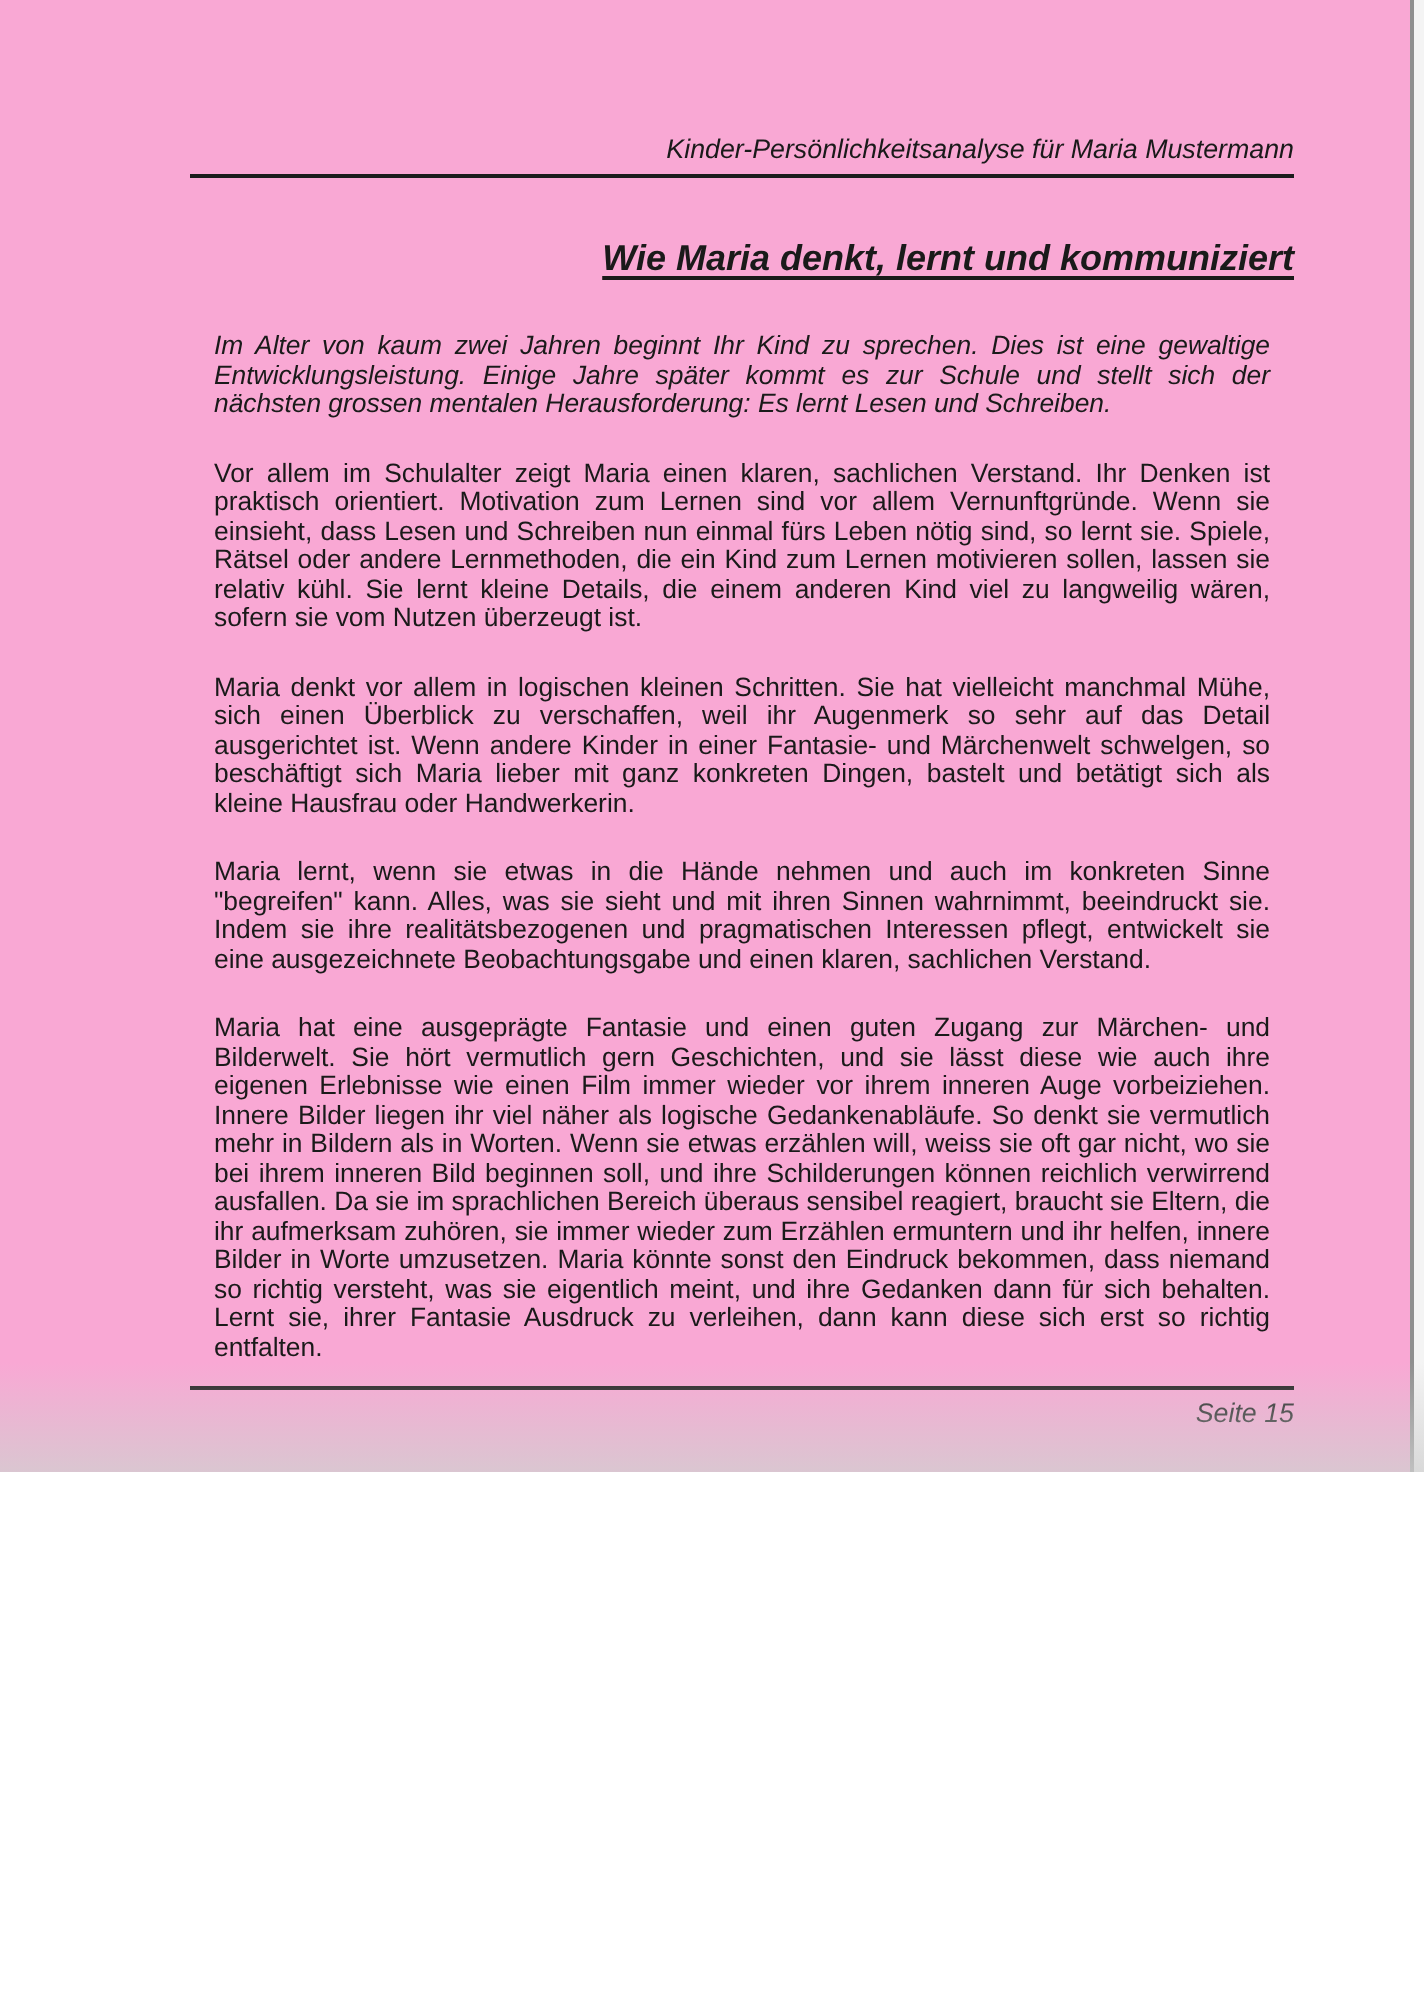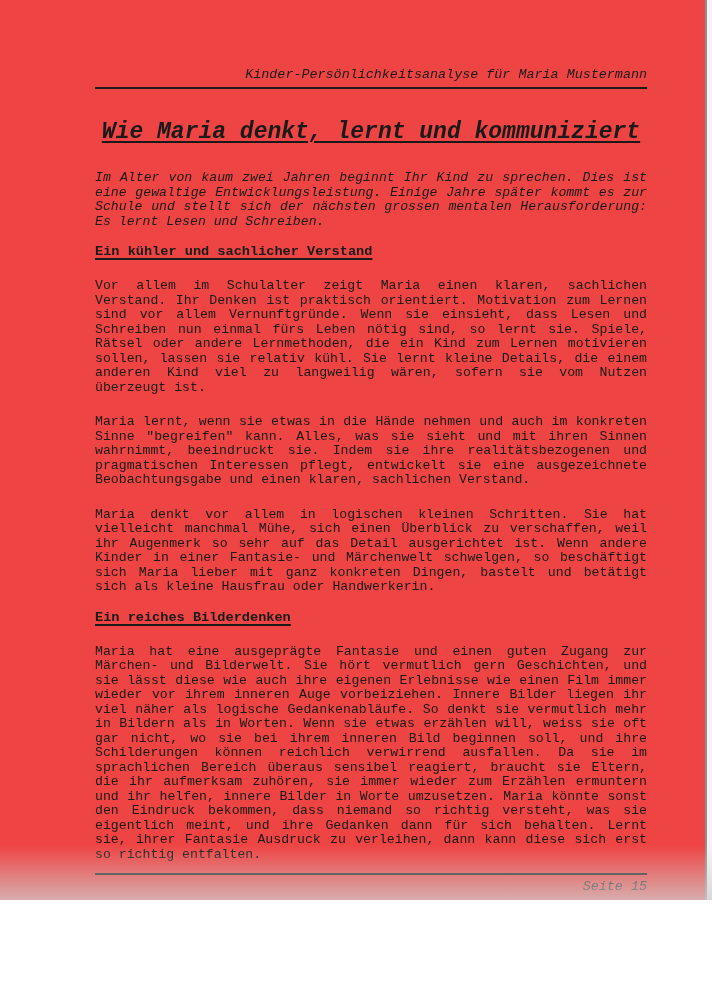--- a/index.html
+++ b/index.html
@@ -3,24 +3,24 @@
 <meta charset="utf-8">
 <style>
   html, body {
     margin: 0;
     padding: 0;
     background: #ffffff;
   }
   .viewport {
     position: relative;
     width: 712px;
-    height: 900px;
-    background: #ef4444;
+    height: 736px;
+    background: #f9a8d4;
     overflow: hidden;
-    font-family: Liberation Mono, monospace;
+    font-family: Liberation Sans, sans-serif;
     color: #1a1a1a;
   }
   
   .right-strip {
     position: absolute;
     top: 0; right: 0;
     width: 5px; height: 100%;
     background: #f4f4f4;
   }
   .right-edge {
@@ -46,30 +46,30 @@
     margin-top: 67px;
     padding-bottom: 5px;
     border-bottom: 2px solid #1c1c1c;
     text-align: right;
     font-style: italic;
     font-size: 13.4px;
     line-height: 15px;
   }
   .doc-title {
     margin-top: 30px;
-    text-align: center;
-    font-size: 23px;
+    text-align: right;
+    font-size: 18px;
     font-weight: bold;
     font-style: italic;
     text-decoration: underline;
     text-underline-offset: 3px;
     text-decoration-thickness: 1.5px;
   }
   .body-text p {
-    margin: 0;
+    margin: 12px;
     font-size: 13.2px;
     line-height: 14.5px;
     text-align: justify;
   }
   .intro {
     margin-top: 26px;
     font-style: italic;
   }
   .intro p + p {
     margin-top: 20px;
@@ -116,30 +116,28 @@
       <span>Kinder-Persönlichkeitsanalyse für Maria Mustermann</span>
     </div>
 
     <div class="doc-title">Wie Maria denkt, lernt und kommuniziert</div>
 
     <div class="body-text intro">
       <p>Im Alter von kaum zwei Jahren beginnt Ihr Kind zu sprechen. Dies ist eine gewaltige Entwicklungsleistung. Einige Jahre später kommt es zur Schule und stellt sich der nächsten grossen mentalen Herausforderung: Es lernt Lesen und Schreiben.</p>
     </div>
 
     <div class="body-text section">
-      <h2 class="section-heading">Ein kühler und sachlicher Verstand</h2>
       <div class="section-body">
         <p>Vor allem im Schulalter zeigt Maria einen klaren, sachlichen Verstand. Ihr Denken ist praktisch orientiert. Motivation zum Lernen sind vor allem Vernunftgründe. Wenn sie einsieht, dass Lesen und Schreiben nun einmal fürs Leben nötig sind, so lernt sie. Spiele, Rätsel oder andere Lernmethoden, die ein Kind zum Lernen motivieren sollen, lassen sie relativ kühl. Sie lernt kleine Details, die einem anderen Kind viel zu langweilig wären, sofern sie vom Nutzen überzeugt ist.</p>
+        <p>Maria denkt vor allem in logischen kleinen Schritten. Sie hat vielleicht manchmal Mühe, sich einen Überblick zu verschaffen, weil ihr Augenmerk so sehr auf das Detail ausgerichtet ist. Wenn andere Kinder in einer Fantasie- und Märchenwelt schwelgen, so beschäftigt sich Maria lieber mit ganz konkreten Dingen, bastelt und betätigt sich als kleine Hausfrau oder Handwerkerin.</p>
         <p>Maria lernt, wenn sie etwas in die Hände nehmen und auch im konkreten Sinne "begreifen" kann. Alles, was sie sieht und mit ihren Sinnen wahrnimmt, beeindruckt sie. Indem sie ihre realitätsbezogenen und pragmatischen Interessen pflegt, entwickelt sie eine ausgezeichnete Beobachtungsgabe und einen klaren, sachlichen Verstand.</p>
-        <p>Maria denkt vor allem in logischen kleinen Schritten. Sie hat vielleicht manchmal Mühe, sich einen Überblick zu verschaffen, weil ihr Augenmerk so sehr auf das Detail ausgerichtet ist. Wenn andere Kinder in einer Fantasie- und Märchenwelt schwelgen, so beschäftigt sich Maria lieber mit ganz konkreten Dingen, bastelt und betätigt sich als kleine Hausfrau oder Handwerkerin.</p>
       </div>
     </div>
 
     <div class="body-text section">
-      <h2 class="section-heading">Ein reiches Bilderdenken</h2>
       <div class="section-body">
         <p>Maria hat eine ausgeprägte Fantasie und einen guten Zugang zur Märchen- und Bilderwelt. Sie hört vermutlich gern Geschichten, und sie lässt diese wie auch ihre eigenen Erlebnisse wie einen Film immer wieder vor ihrem inneren Auge vorbeiziehen. Innere Bilder liegen ihr viel näher als logische Gedankenabläufe. So denkt sie vermutlich mehr in Bildern als in Worten. Wenn sie etwas erzählen will, weiss sie oft gar nicht, wo sie bei ihrem inneren Bild beginnen soll, und ihre Schilderungen können reichlich verwirrend ausfallen. Da sie im sprachlichen Bereich überaus sensibel reagiert, braucht sie Eltern, die ihr aufmerksam zuhören, sie immer wieder zum Erzählen ermuntern und ihr helfen, innere Bilder in Worte umzusetzen. Maria könnte sonst den Eindruck bekommen, dass niemand so richtig versteht, was sie eigentlich meint, und ihre Gedanken dann für sich behalten. Lernt sie, ihrer Fantasie Ausdruck zu verleihen, dann kann diese sich erst so richtig entfalten.</p>
       </div>
     </div>
 
     <div class="doc-footer">
       <span>Seite 15</span>
     </div>
 
   </div>

